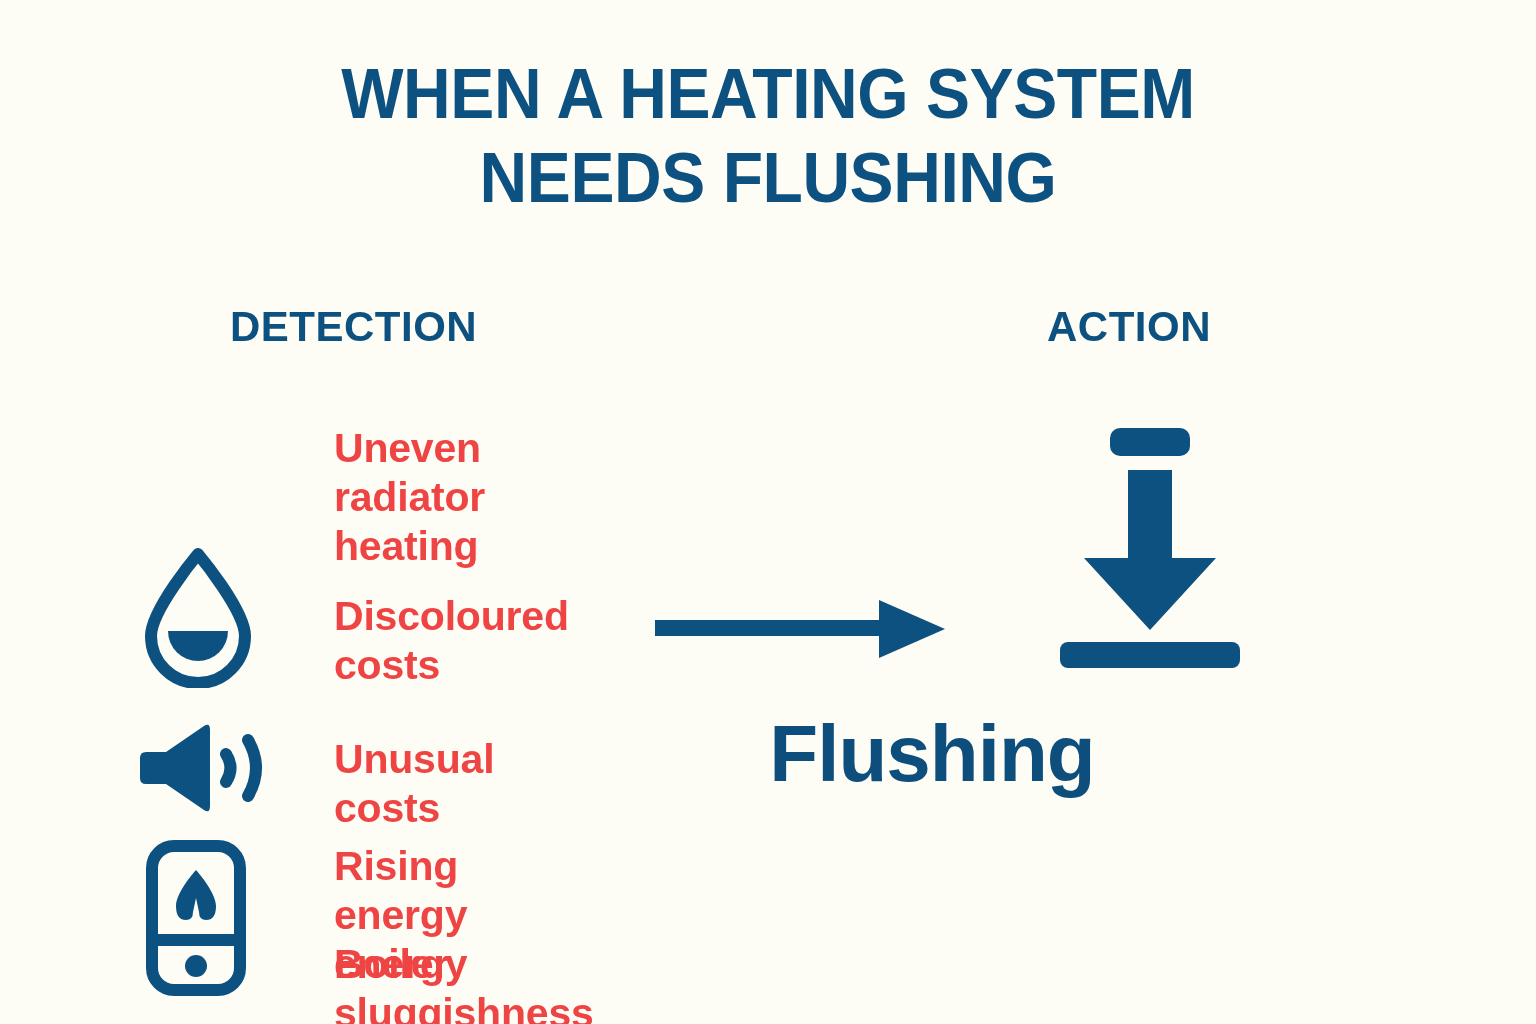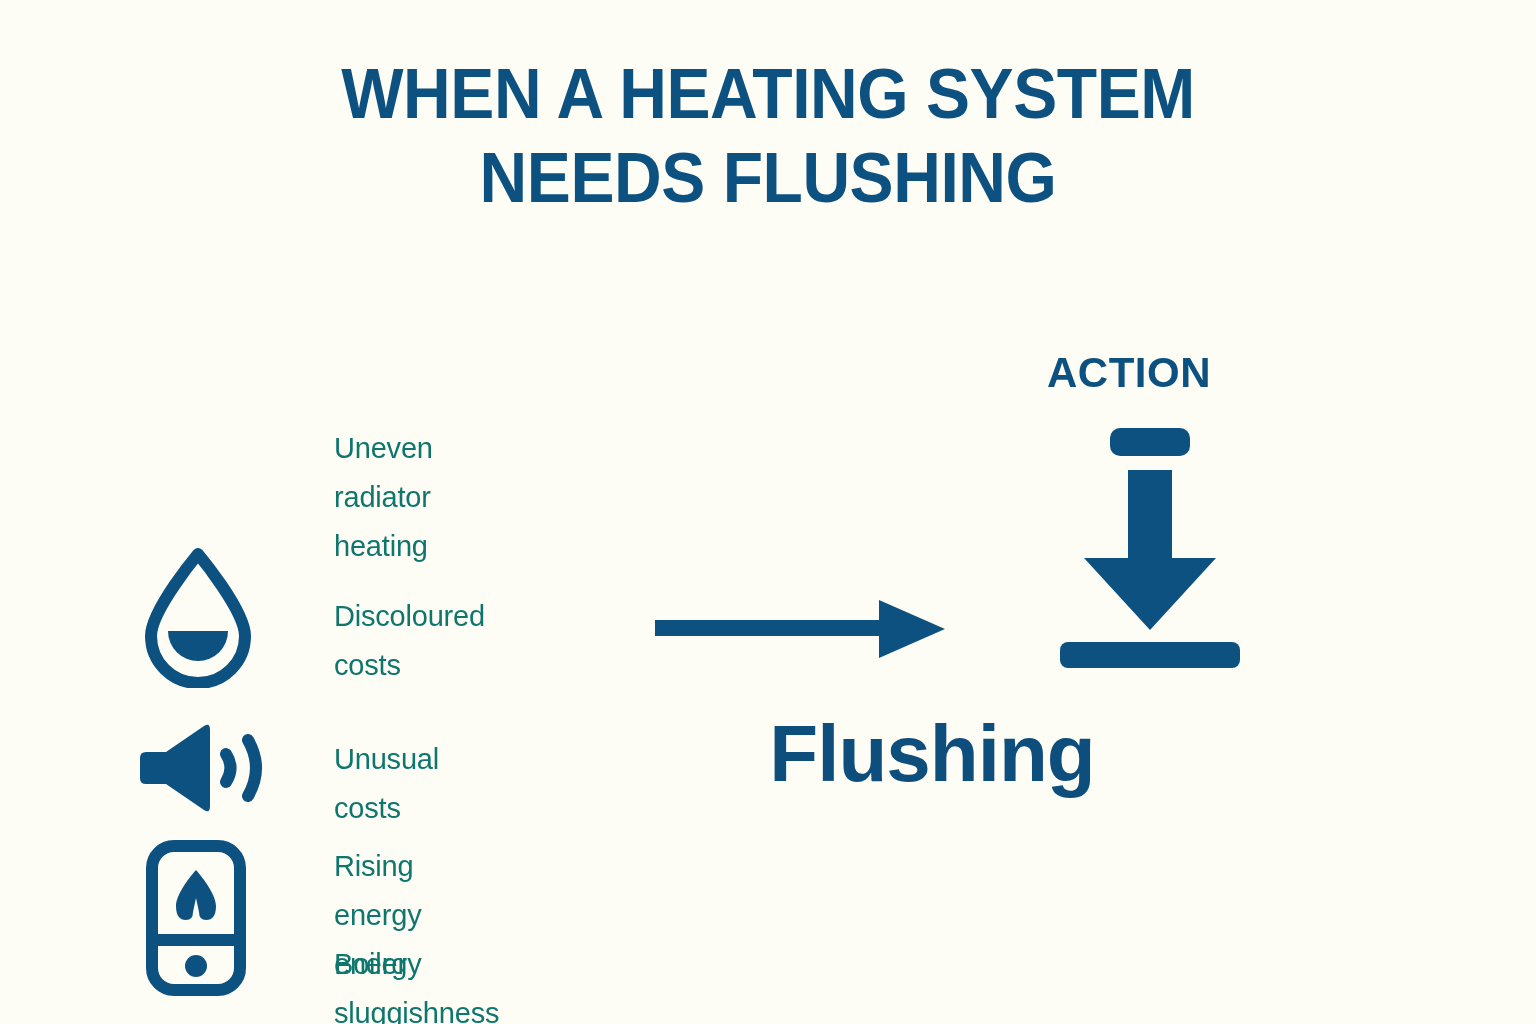--- a/index.html
+++ b/index.html
@@ -41,36 +41,36 @@
   
   .col-heading {
     position: absolute;
     color: #0d5180;
     font-weight: bold;
     font-size: 42px;
     letter-spacing: 0.5px;
     white-space: nowrap;
   }
   .heading-detection { left: 230px; top: 303px; }
-  .heading-action    { left: 1047px; top: 303px; margin-top: 46px; }
+  .heading-action    { left: 1047px; top: 303px; }
 
   
   .detect-list {
     position: absolute;
     left: 0;
     top: 0;
   }
   .detect-row { position: absolute; }
   .detect-icon { position: absolute; }
   .detect-label {
     position: absolute;
-    color: #0f766e;
-    font-size: 29px;
+    color: #ef4444;
+    font-size: 41px;
     line-height: 49px;
-    font-weight: normal;
+    font-weight: bold;
     letter-spacing: -0.2px;
     white-space: pre-line;
   }
 
   
   .row-radiator .detect-icon { left: 118px; top: 392px; }
   .row-radiator .detect-label { left: 334px; top: 424px; }
 
   .row-droplet .detect-icon { left: 143px; top: 548px; }
   .row-droplet .detect-label { left: 334px; top: 592px; }
@@ -115,20 +115,21 @@
 </head>
 <body>
 
 <div class="canvas">
 
   <div class="title">
     <span class="title-line">WHEN A HEATING SYSTEM</span>
     <span class="title-line">NEEDS FLUSHING</span>
   </div>
 
+  <div class="col-heading heading-detection">DETECTION</div>
   <div class="col-heading heading-action">ACTION</div>
 
   <div class="detect-list">
 
     <div class="detect-row row-radiator">
       <div class="detect-icon">
         <svg width="180" height="140" viewBox="0 0 180 140" xmlns="http://www.w3.org/2000/svg">
           <defs>
             <clipPath id="radClip">
               <g>

